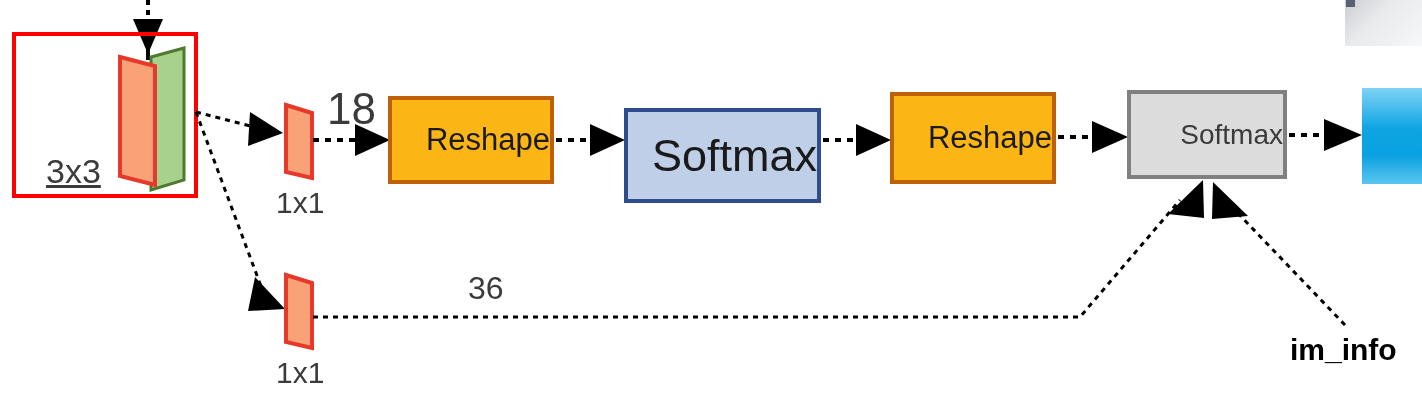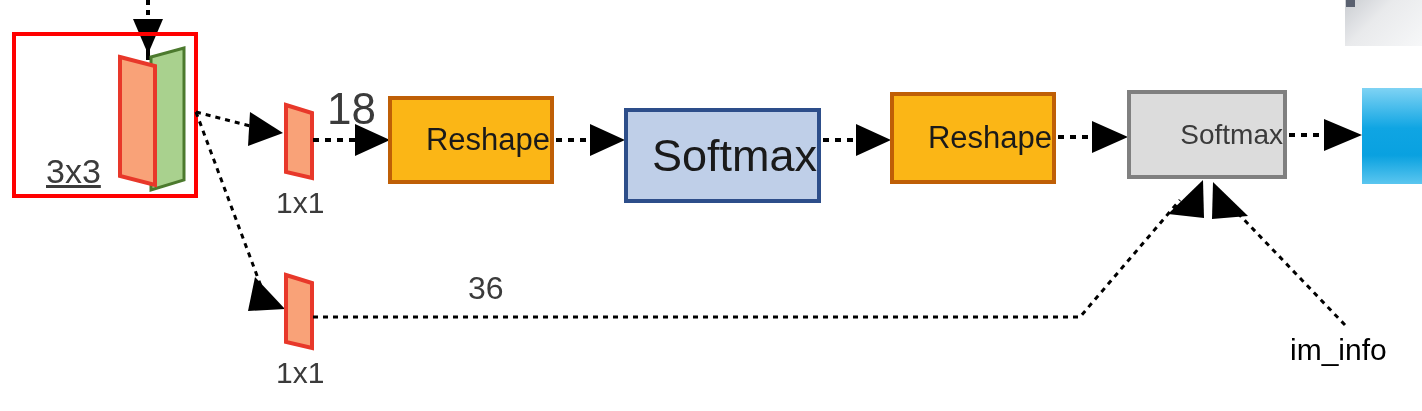--- a/index.html
+++ b/index.html
@@ -66,21 +66,21 @@
     color: #3b3b3b;
     white-space: nowrap;
   }
   .lbl-3x3   { left: 46px;  top: 152px; font-size: 34px; text-decoration: underline; }
   .lbl-1x1-a { left: 276px; top: 186px; font-size: 30px; }
   .lbl-1x1-b { left: 276px; top: 356px; font-size: 30px; }
   .lbl-18    { left: 327px; top: 84px;  font-size: 44px; }
   .lbl-36    { left: 468px; top: 270px; font-size: 32px; }
   .lbl-iminfo {
     left: 1290px; top: 333px;
-    font-size: 30px; font-weight: normal; color: #000000;
+    font-size: 30px; font-weight: bold; color: #000000;
   }
 
   
   .feature-blue {
     position: absolute;
     left: 1362px; top: 88px; width: 62px; height: 96px;
     background: linear-gradient(180deg,#7FD3F4 0%, #0FA5E3 42%, #09A1E0 70%, #5BC6EF 100%);
   }
   .corner-grey {
     position: absolute;

